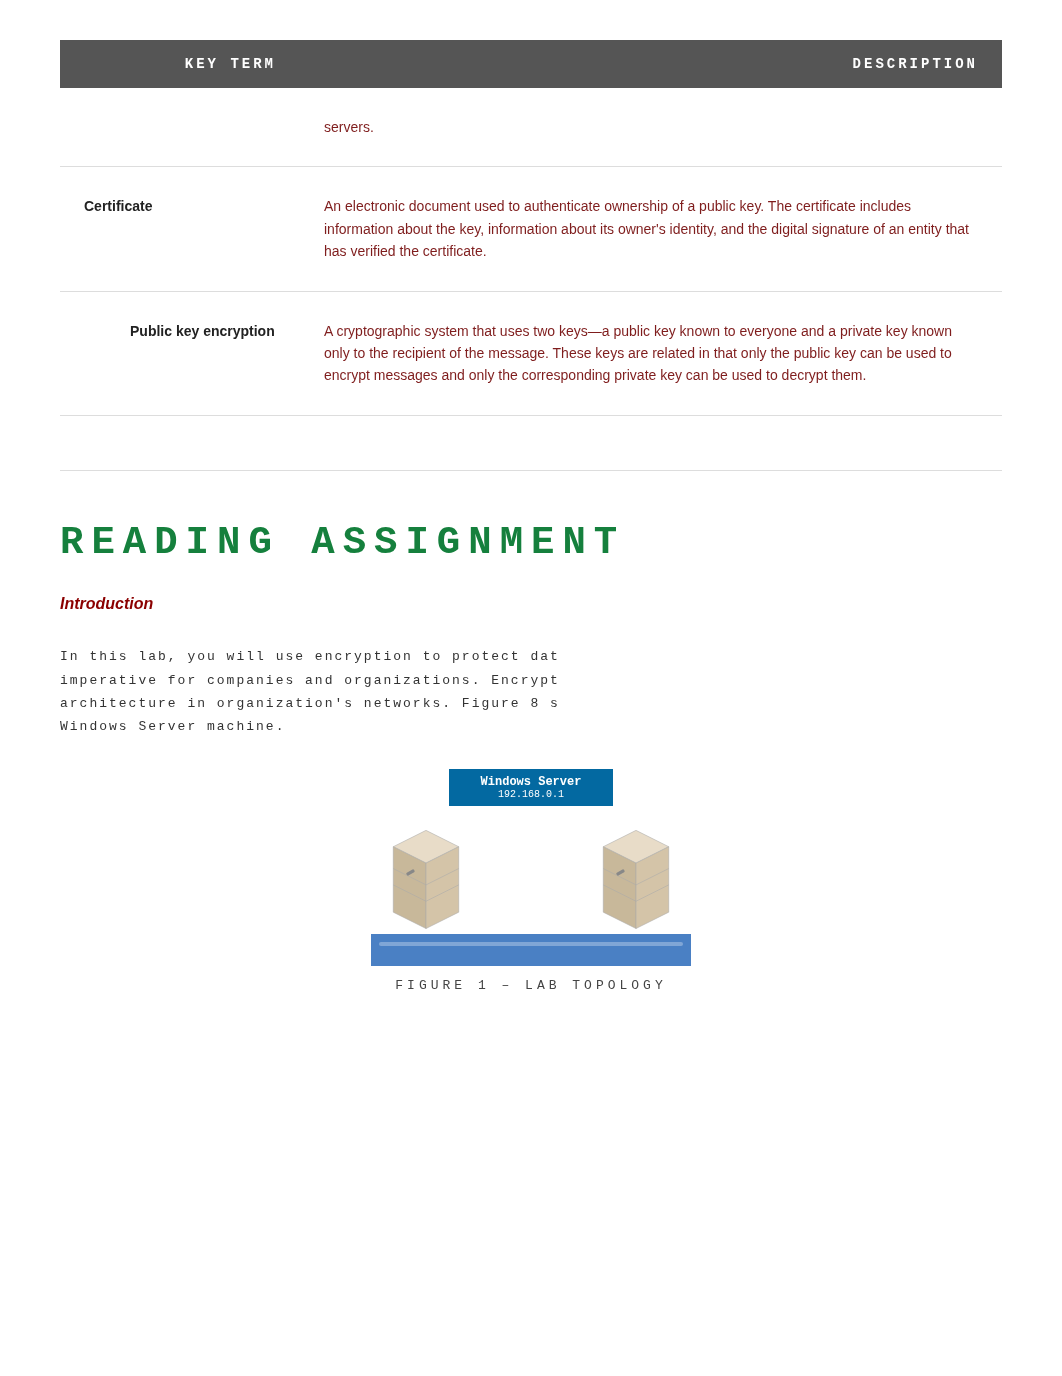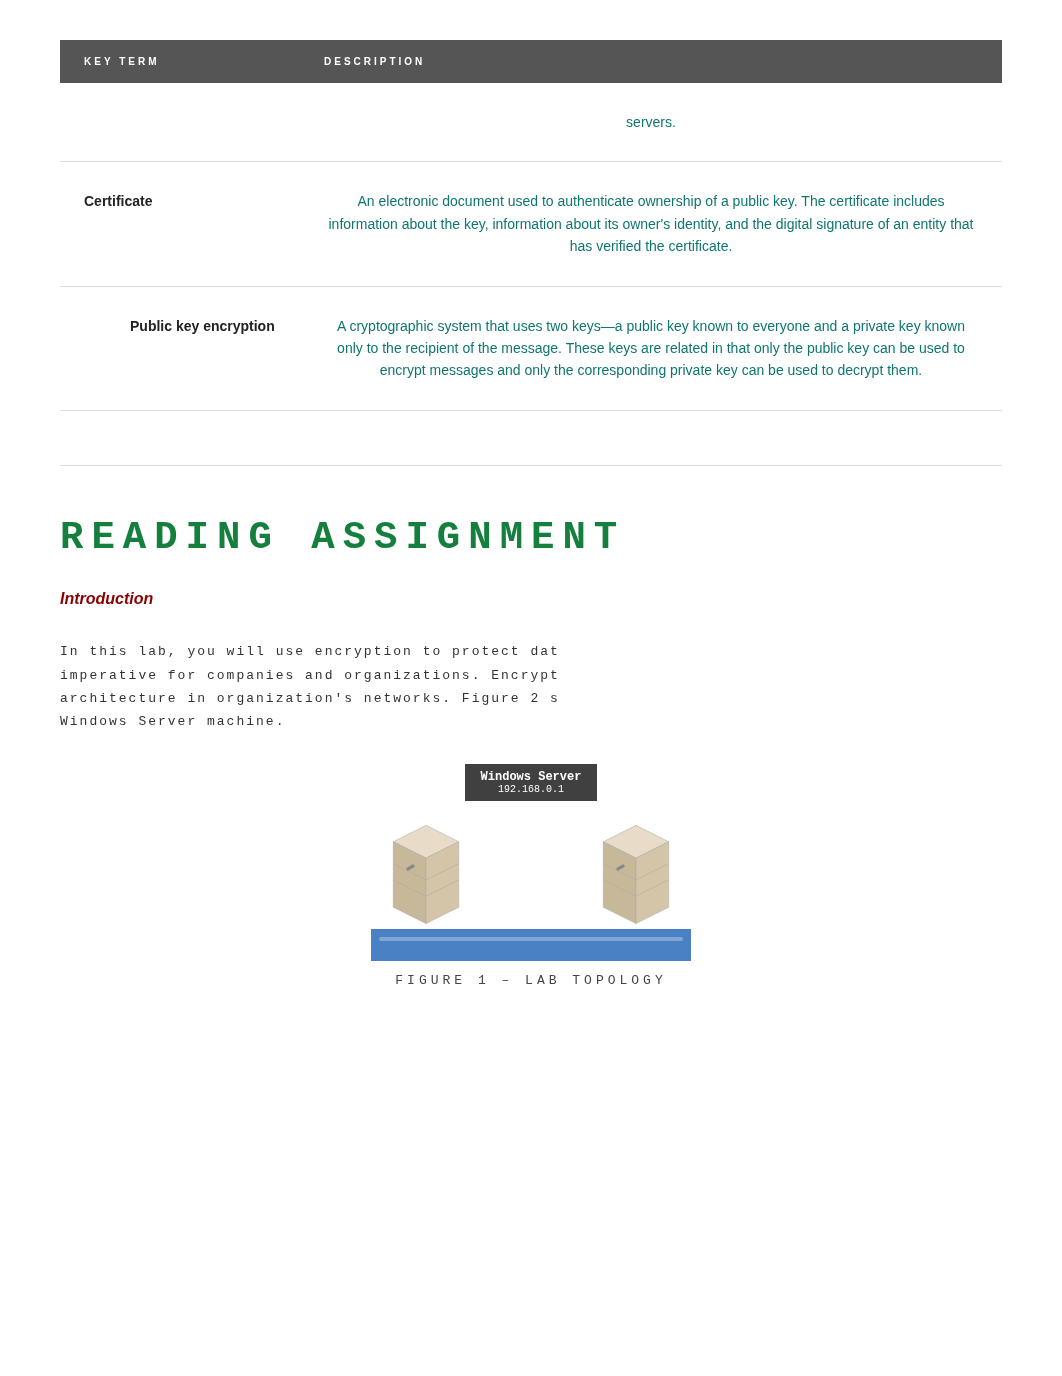--- a/index.html
+++ b/index.html
@@ -20,24 +20,24 @@
       margin-bottom: 40px;
     }
 
     .key-term-table thead tr {
       background: #555;
       color: #fff;
     }
 
     .key-term-table thead th {
       padding: 16px 24px;
-      text-align: left;
-      font-family: Liberation Sans, sans-serif;
-      font-weight: bold;
-      font-size: 10px;
+      text-align: right;
+      font-family: Liberation Mono, monospace;
+      font-weight: bold;
+      font-size: 14px;
       letter-spacing: 3px;
       text-transform: uppercase;
     }
 
     .key-term-table thead th:first-child {
       width: 240px;
     }
 
     .key-term-table tbody tr {
       border-bottom: 1px solid #ddd;
@@ -53,22 +53,21 @@
     .key-term-table tbody td.term {
       font-weight: bold;
       font-family: Arial, sans-serif;
       font-size: 14px;
       white-space: nowrap;
     }
 
     .key-term-table tbody td.desc {
       font-family: Arial, sans-serif;
       font-size: 14px;
-      color: #0f766e;
-      text-align: center;
+      color: #7f1d1d;
     }
 
     .servers-row td {
       padding: 16px 24px;
     }
 
     
     .reading-section {
       margin-top: 50px;
     }
@@ -111,27 +110,27 @@
     }
 
     .figure-labels {
       display: flex;
       justify-content: space-around;
       width: 100%;
       margin-bottom: 8px;
     }
 
     .figure-label-box {
-      background: #404040;
+      background: #0369a1;
       color: #fff;
       font-family: 'Courier New', monospace;
       font-size: 11px;
       padding: 6px 12px;
       text-align: center;
-      width: 132px;
+      width: 164px;
     }
 
     .figure-label-box .label-line1 {
       font-weight: bold;
       font-size: 12px;
     }
 
     .figure-label-box .label-line2 {
       font-size: 10px;
     }
@@ -225,21 +224,21 @@
   </tbody>
 </table>
 
 <div class="reading-section">
   <h1 class="reading-title">READING  ASSIGNMENT</h1>
 
   <p class="intro-subtitle">Introduction</p>
 
   <p class="intro-text" style="white-space: pre-line;">In this lab, you will use encryption to protect dat
 imperative for companies and organizations. Encrypt
-architecture in organization's networks. Figure 2 s
+architecture in organization's networks. Figure 8 s
 Windows Server machine.</p>
 
   <div class="figure-container">
 
     <div class="figure-labels">
       <div class="figure-label-box">
         <div class="label-line1">Windows Server</div>
         <div class="label-line2">192.168.0.1</div>
       </div>
     </div>

